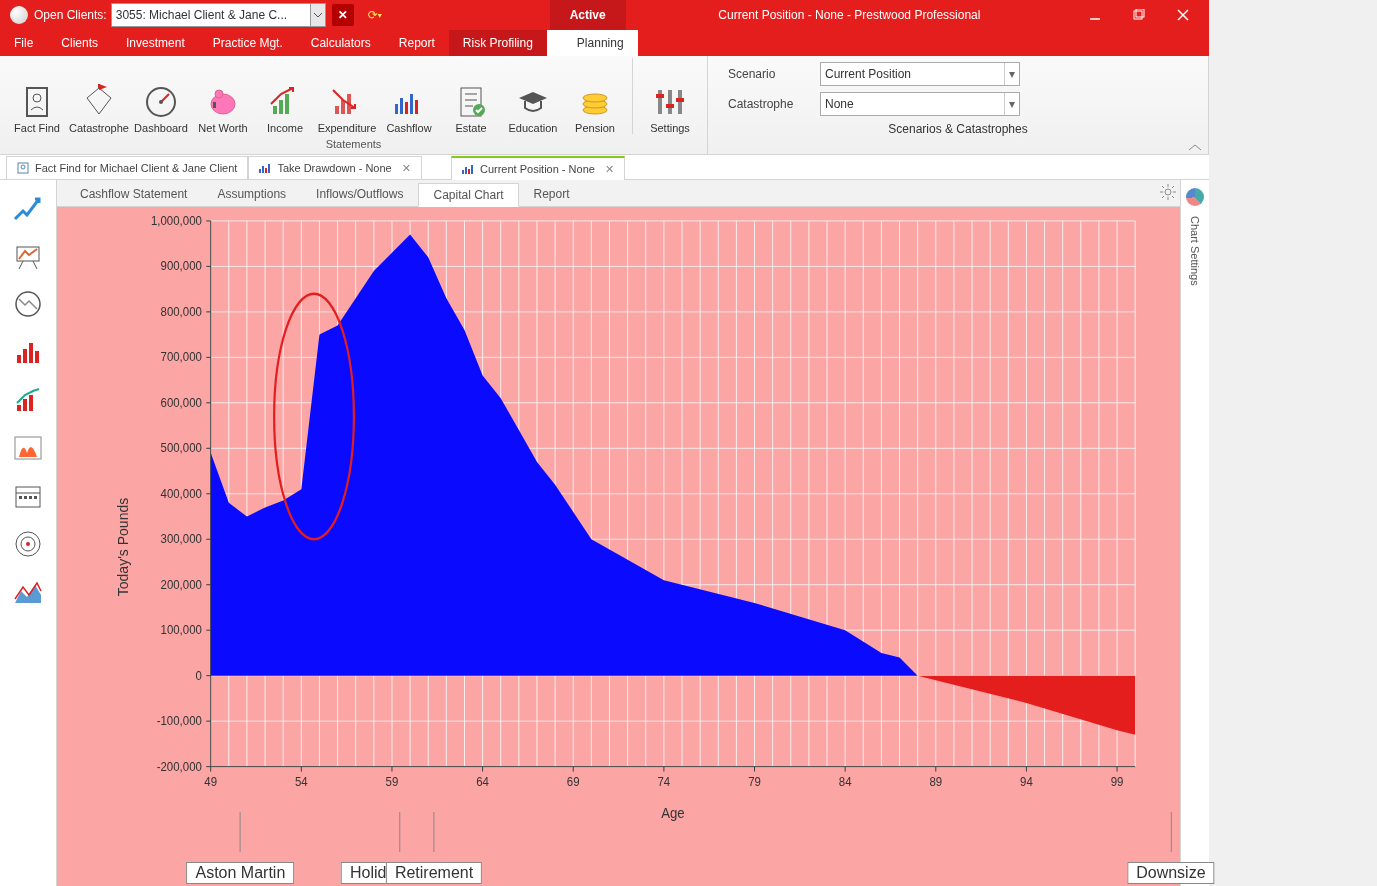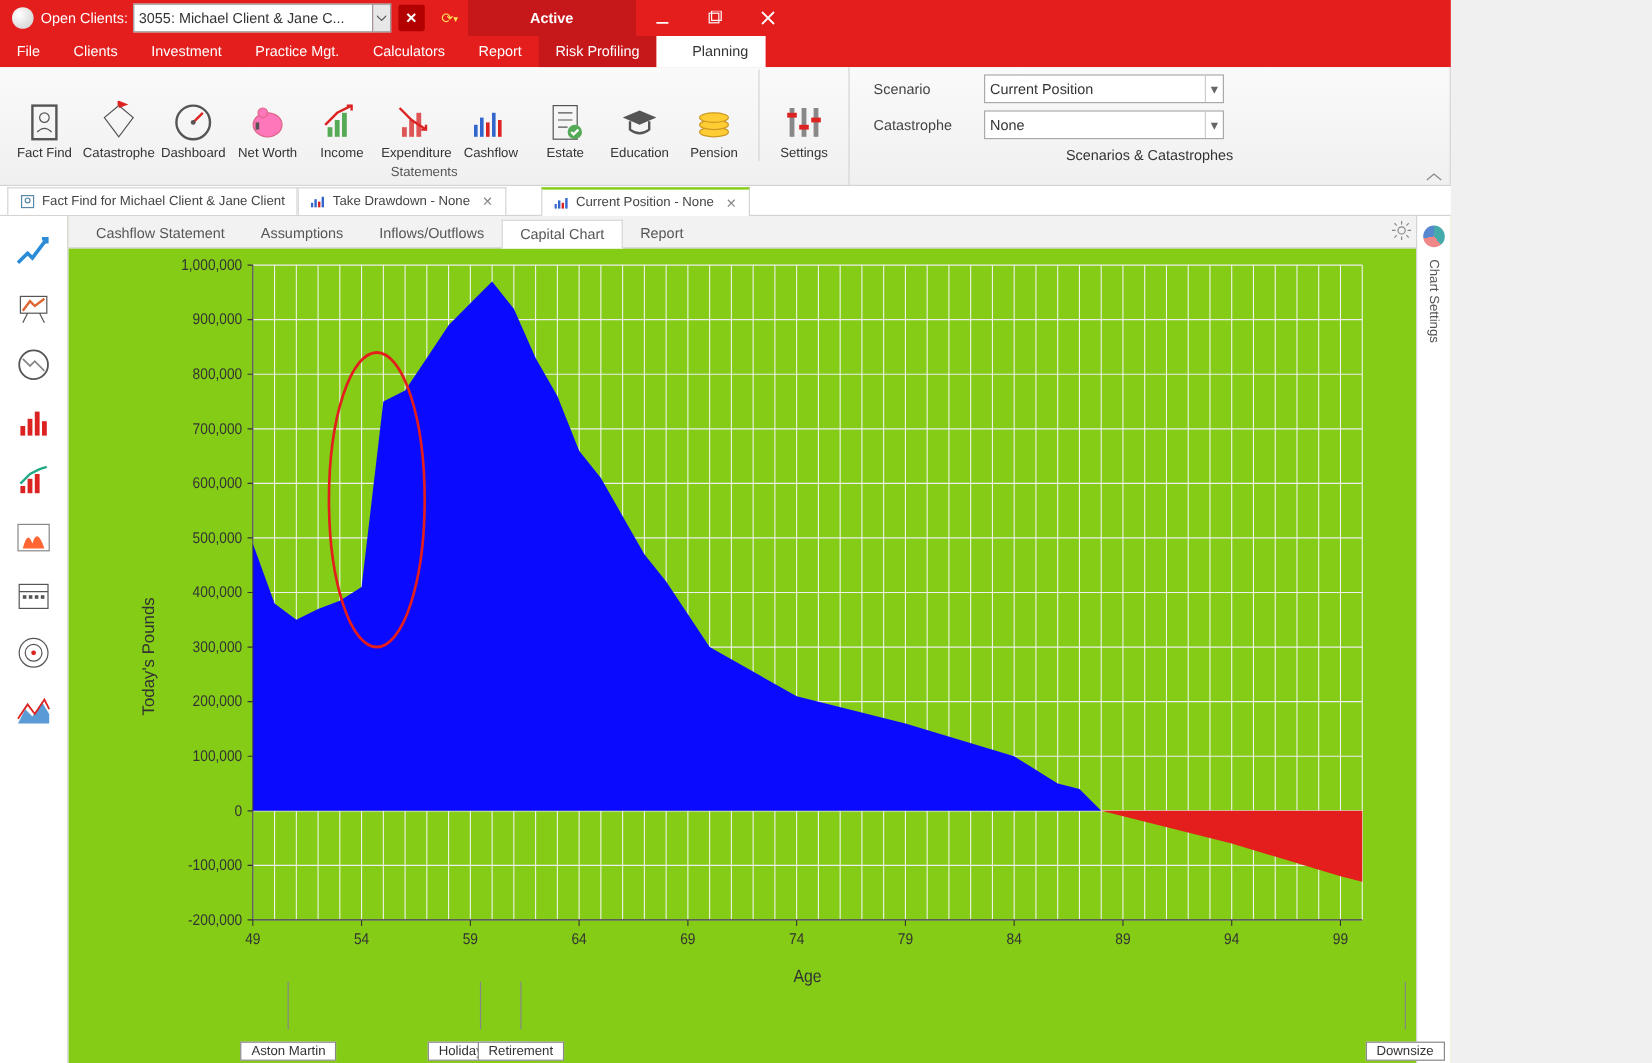--- a/index.html
+++ b/index.html
@@ -10,21 +10,21 @@
   html,body{margin:0;padding:0;font-family:"Segoe UI",Arial,sans-serif;font-size:12px;color:var(--txt);background:#f0f0f0;}
   .app{width:1209px;height:886px;display:flex;flex-direction:column;background:#f0f0f0;position:relative;}
   
   .titlebar{height:30px;background:var(--red);display:flex;align-items:center;color:#fff;padding:0 4px;}
   .titlebar .logo{width:18px;height:18px;border-radius:9px;background:radial-gradient(circle at 6px 6px,#fff,#ccc);margin:0 6px;}
   .titlebar .label{margin-right:4px;}
   .client-select{background:#fff;color:#333;height:22px;display:flex;align-items:center;padding:0 4px;border:1px solid #999;}
   .client-dd{width:14px;height:22px;background:var(--grey-mid);border:1px solid #999;border-left:none;display:flex;align-items:center;justify-content:center;}
   .tb-icon{width:18px;height:18px;margin:0 6px;display:flex;align-items:center;justify-content:center;}
   .tb-x{background:#b30000;color:#fff;width:22px;height:22px;border-radius:2px;font-weight:bold;}
-  .active-tab{background:var(--red-dark);padding:0 52px;height:100%;display:flex;align-items:center;font-weight:600;}
+  .active-tab{background:var(--red-dark);padding:0 20px;height:100%;display:flex;align-items:center;font-weight:600;margin-left:160px;}
   .wintitle{flex:1;text-align:center;}
   .winbtn{width:44px;height:30px;display:flex;align-items:center;justify-content:center;}
   
   .menubar{height:26px;background:var(--red);display:flex;align-items:center;color:#fff;}
   .menubar .mitem{padding:0 14px;height:100%;display:flex;align-items:center;}
   .menubar .mitem.risk{background:var(--red-dark);}
   .menubar .mitem.active{background:#fff;color:#333;padding-left:30px;}
   
   .ribbon{height:98px;background:linear-gradient(#fafafa,#f0f0f0);border-bottom:1px solid var(--grey-border);display:flex;}
   .rgroup{display:flex;flex-direction:column;align-items:center;border-right:1px solid var(--grey-border);}
@@ -39,34 +39,34 @@
   .scenario-panel .select{width:190px;height:22px;border:1px solid #aaa;background:#fff;display:flex;align-items:center;justify-content:space-between;padding:0 4px;}
   .scenario-panel .select .dd{width:14px;text-align:center;color:#666;border-left:1px solid #ccc;margin-right:-4px;height:100%;display:flex;align-items:center;justify-content:center;}
   .expand{position:absolute;right:6px;top:142px;color:#888;}
   
   .doctabs{height:24px;background:#fff;border-bottom:1px solid var(--grey-border);display:flex;align-items:flex-end;padding-left:6px;gap:0;}
   .doctab{height:22px;padding:0 10px;display:flex;align-items:center;gap:6px;border:1px solid var(--grey-border);border-bottom:none;background:#fff;font-size:11px;color:#444;}
   .doctab .close{color:#888;margin-left:4px;}
   .doctab.active{background:#fff;border-top:2px solid #84cc16;position:relative;top:1px;margin-left:29px;}
   .mini-chart{width:12px;height:10px;}
   
-  .workspace{flex:1;display:flex;background:#84cc16;position:relative;}
+  .workspace{flex:1;display:flex;background:#fca5a5;position:relative;}
   .left-icons{width:56px;background:#fff;border-right:1px solid var(--grey-border);display:flex;flex-direction:column;align-items:center;gap:12px;padding-top:10px;}
   .left-icons .licon{width:36px;height:36px;display:flex;align-items:center;justify-content:center;color:#666;}
   .main{flex:1;display:flex;flex-direction:column;position:relative;}
   .subtabs{height:26px;border-bottom:1px solid var(--grey-border);display:flex;align-items:flex-end;padding-left:8px;background:var(--grey-light);}
   .subtab{padding:4px 14px;color:#555;font-size:12px;border:1px solid transparent;}
   .subtab.active{background:#fff;border:1px solid var(--grey-border);border-bottom-color:#fff;position:relative;top:1px;}
   .settings-gear{position:absolute;right:4px;top:4px;color:#888;}
   .right-rail{width:28px;border-left:1px solid var(--grey-border);display:flex;flex-direction:column;align-items:center;gap:4px;padding-top:8px;background:#fff;}
   .right-rail .pie{width:18px;height:18px;border-radius:9px;background:conic-gradient(#4aa 0 140deg,#e88 140deg 260deg,#58c 260deg 360deg);}
   .vtext{writing-mode:vertical-rl;font-size:11px;color:#555;margin-top:6px;}
   .chart-wrap{flex:1;position:relative;padding:4px 36px 40px 4px;}
   svg.chart{width:100%;height:100%;}
-  .event-marker{position:absolute;display:flex;flex-direction:column;align-items:center;font-size:11px;}
+  .event-marker{position:absolute;display:flex;flex-direction:column;align-items:center;font-size:16px;}
   .event-marker .ebox{border:1px solid #888;background:#fff;padding:1px 8px;white-space:nowrap;}
   .yaxis-label{position:absolute;left:66px;top:50%;transform:translate(-50%,-50%) rotate(-90deg);transform-origin:center;font-size:14px;color:#333;}
 </style>
 </head>
 <body>
 
 <div class="app">
 
   <div class="titlebar">
     <div class="logo"></div>
@@ -75,20 +75,21 @@
       <span style="white-space:nowrap;overflow:hidden;">3055: Michael Client &amp; Jane C...</span>
     </div>
     <div class="client-dd">
       <svg width="8" height="8">
           <path d="M0 2 L4 6 L8 2" fill="none" stroke="#555"></path>
         </svg>
     </div>
     <div class="tb-icon tb-x">✕</div>
     <div class="tb-icon" style="color:#ffdd55;">⟳<span style="font-size:8px;">▾</span></div>
     <div class="active-tab">Active</div>
+    <div class="wintitle">Current Position - None - Prestwood Professional</div>
     <div class="winbtn">
       <svg width="12" height="12">
           <line x1="1" y1="10" x2="11" y2="10" stroke="#fff" stroke-width="1.5"></line>
         </svg>
     </div>
     <div class="winbtn">
       <svg width="12" height="12">
           <rect x="1" y="2" width="8" height="8" fill="none" stroke="#fff"></rect>
           <rect x="3" y="0" width="8" height="8" fill="none" stroke="#fff"></rect>
         </svg>

